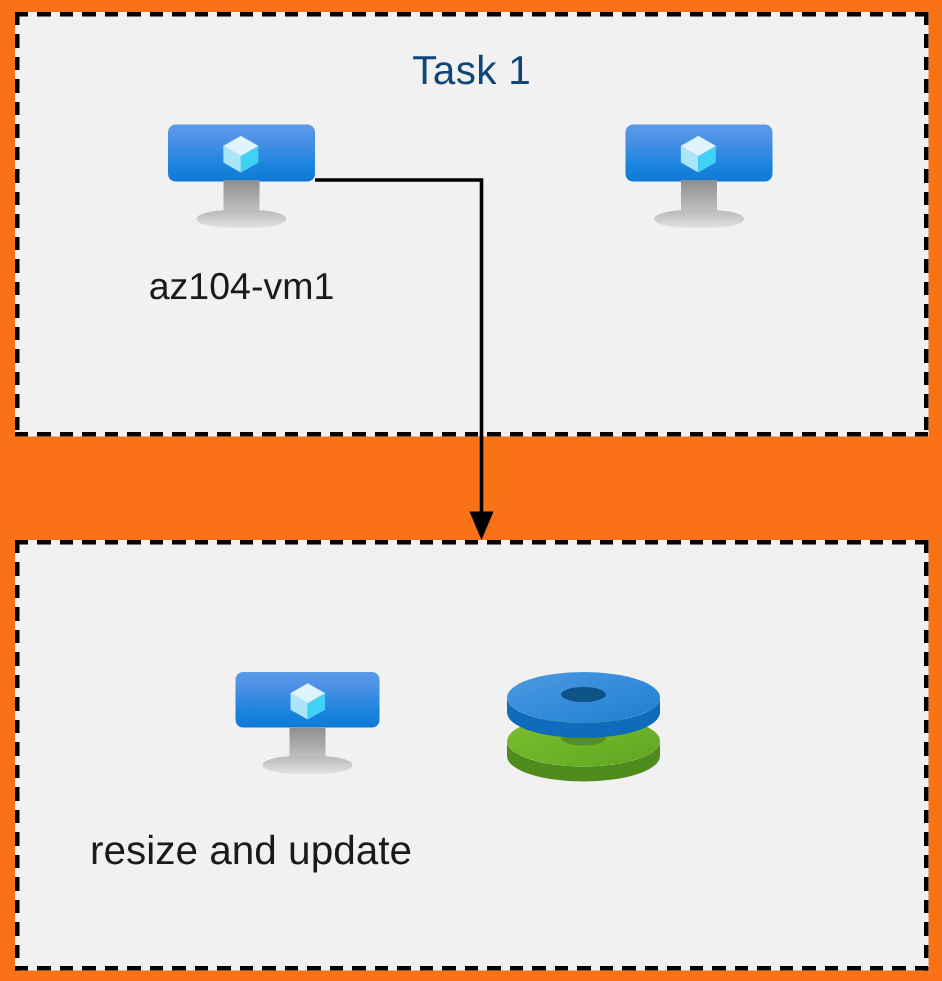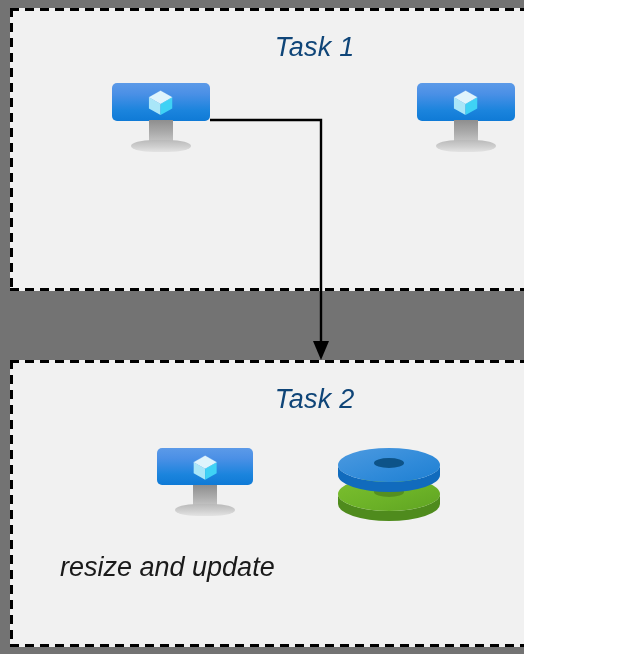--- a/index.html
+++ b/index.html
@@ -9,25 +9,24 @@
     background: #ffffff;
   }
   body {
     width: 628px;
     height: 654px;
     font-family: "Liberation Sans", sans-serif;
     -webkit-font-smoothing: antialiased;
   }
   #canvas {
     position: relative;
-    width: 524px;
+    width: 628px;
     height: 654px;
-    background: #737373;
+    background: #f97316;
     overflow: hidden;
-    font-style: italic;
   }
 
   
   .task-box {
     position: absolute;
     background: #f1f1f1;
     box-sizing: border-box;
   }
   .task-box .dash-edge {
     position: absolute;
@@ -161,20 +160,21 @@
       <polygon points="50,6 92,30 50,54 8,30" fill="#dff4fc"></polygon>
       <polygon points="8,30 50,54 50,94 8,70" fill="#a9e6f8"></polygon>
       <polygon points="92,30 92,70 50,94 50,54" fill="#3fd2f5"></polygon>
       <polygon points="50,6 92,30 50,54 8,30" fill="none" stroke="#ffffff" stroke-width="1.2" opacity="0.55"></polygon>
     </svg>
     <div class="neck"></div>
     <div class="base"></div>
   </div>
 
   <div class="node-label" id="vm1-label">
+    <span>az104-vm1</span>
   </div>
 
   <div class="vm-icon" id="vm2-icon" style="left:417px; top:83px; width:98px; height:73px;">
     <div class="screen"></div>
     <svg class="cube" viewBox="0 0 100 100">
       <polygon points="50,6 92,30 50,54 8,30" fill="#dff4fc"></polygon>
       <polygon points="8,30 50,54 50,94 8,70" fill="#a9e6f8"></polygon>
       <polygon points="92,30 92,70 50,94 50,54" fill="#3fd2f5"></polygon>
       <polygon points="50,6 92,30 50,54 8,30" fill="none" stroke="#ffffff" stroke-width="1.2" opacity="0.55"></polygon>
     </svg>
@@ -182,21 +182,20 @@
     <div class="base"></div>
   </div>
 
 
   <div class="task-box" id="task2-box">
     <div class="dash-edge edge-h edge-top"></div>
     <div class="dash-edge edge-h edge-bottom"></div>
     <div class="dash-edge edge-v edge-left"></div>
     <div class="dash-edge edge-v edge-right"></div>
 
-    <div class="task-title" id="task2-title">Task 2</div>
   </div>
 
   <div class="vm-icon" id="vm3-icon" style="left:157px; top:448px; width:96px; height:72px;">
     <div class="screen"></div>
     <svg class="cube" viewBox="0 0 100 100">
       <polygon points="50,6 92,30 50,54 8,30" fill="#dff4fc"></polygon>
       <polygon points="8,30 50,54 50,94 8,70" fill="#a9e6f8"></polygon>
       <polygon points="92,30 92,70 50,94 50,54" fill="#3fd2f5"></polygon>
       <polygon points="50,6 92,30 50,54 8,30" fill="none" stroke="#ffffff" stroke-width="1.2" opacity="0.55"></polygon>
     </svg>

